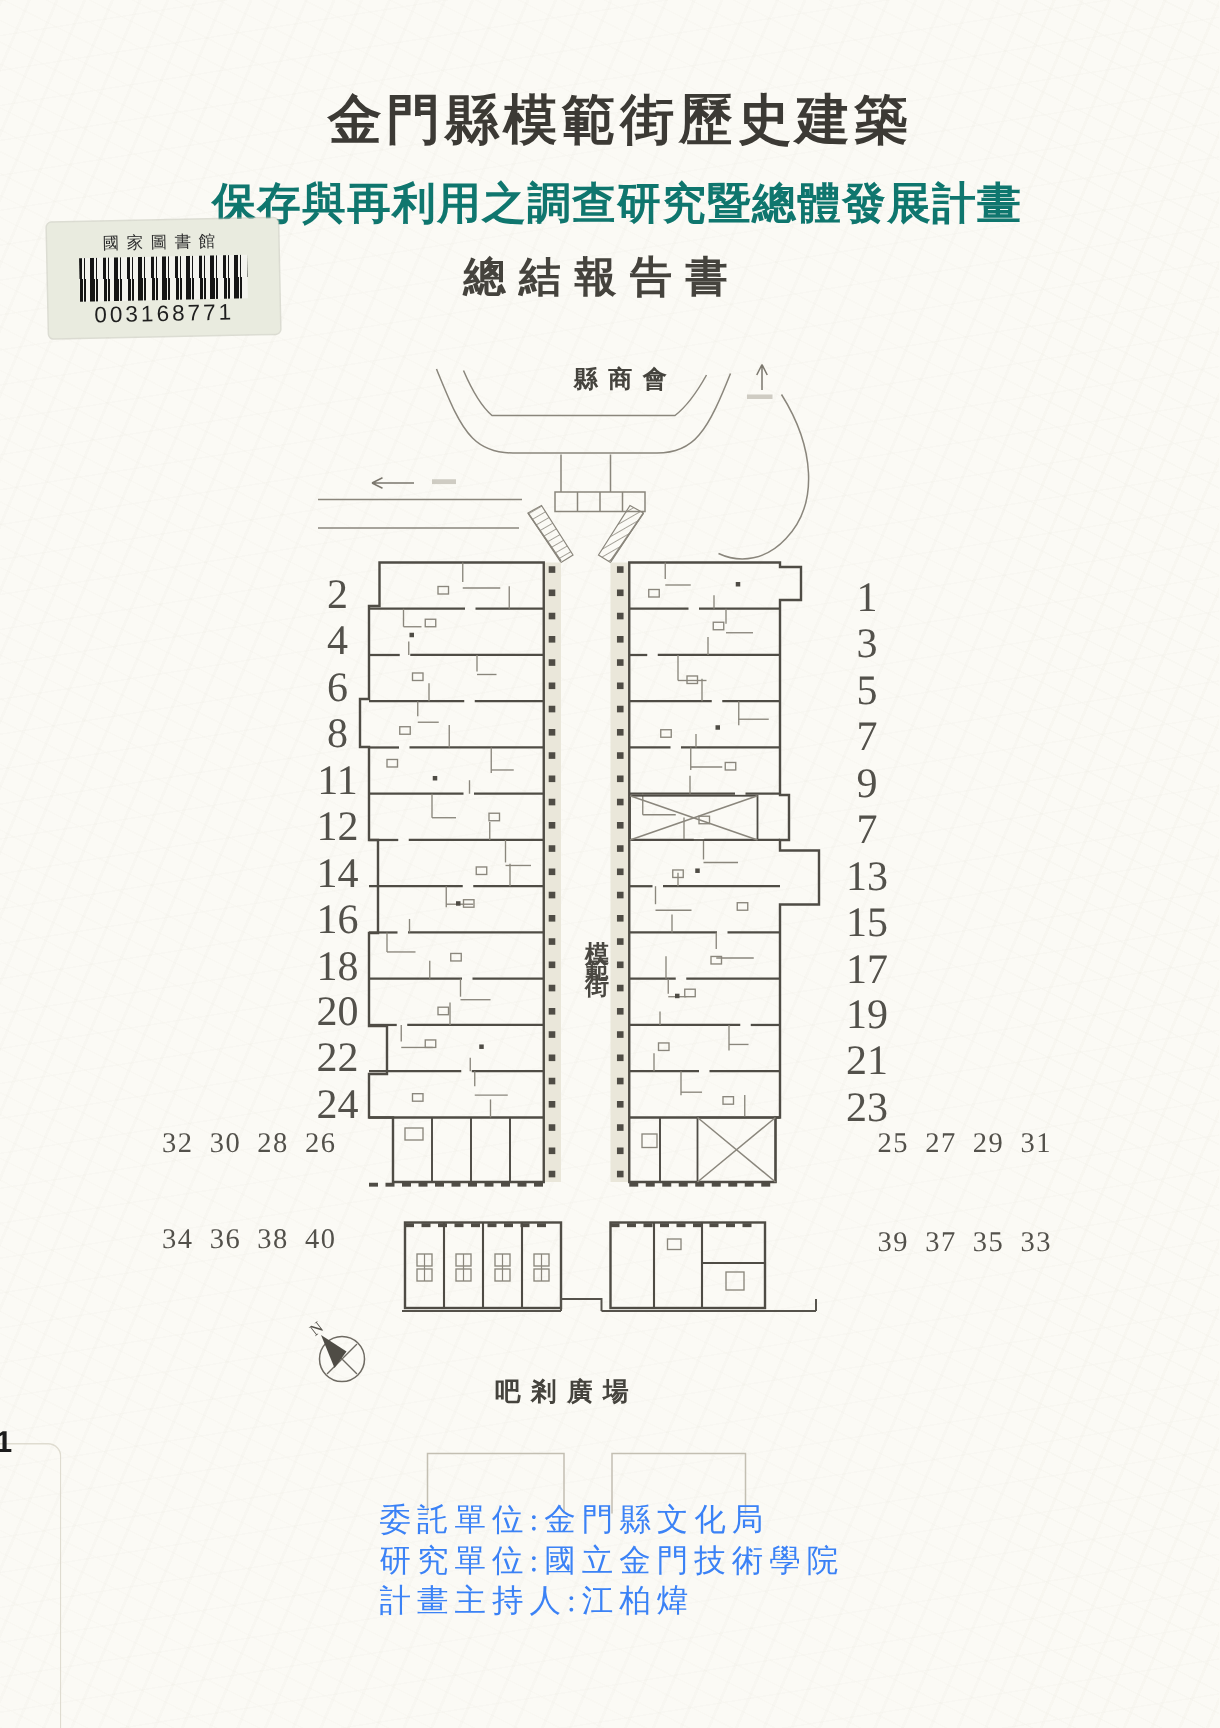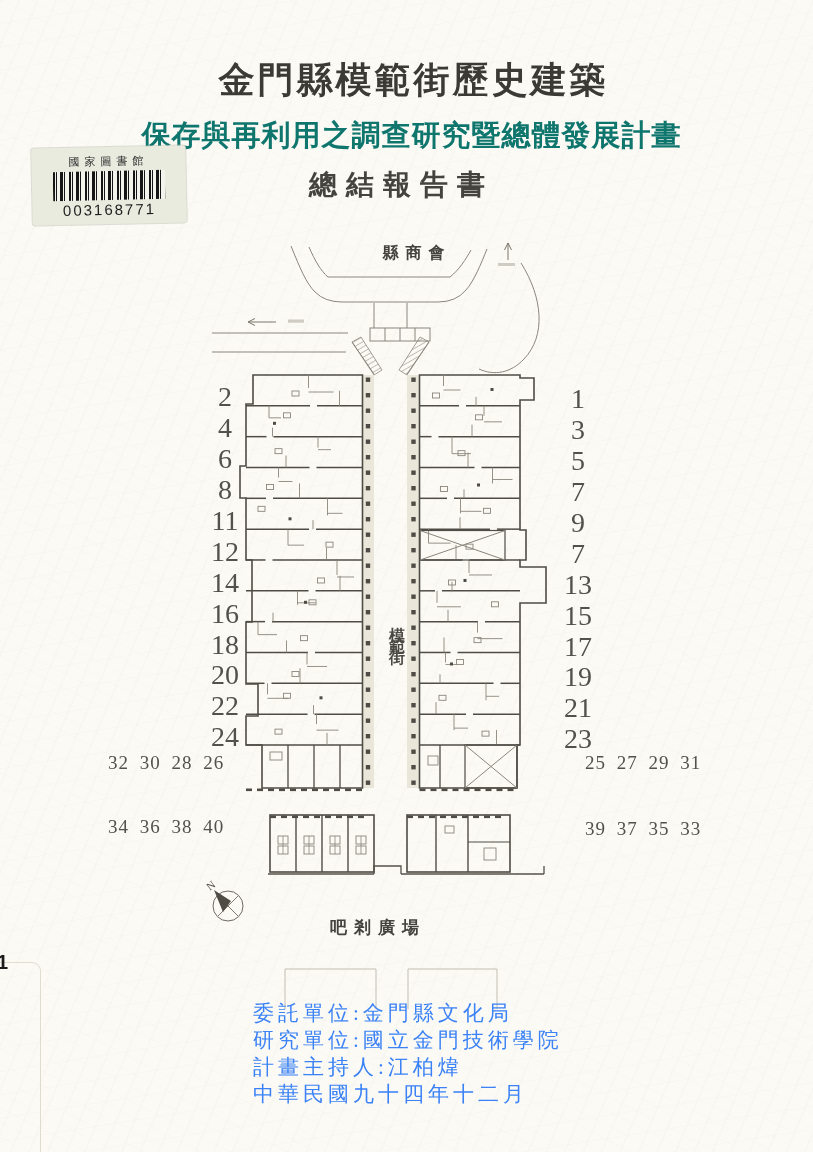--- a/index.html
+++ b/index.html
@@ -437,14 +437,13 @@
 <div class="num-row row2-left">34 36 38 40</div>
 <div class="num-row row2-right">39 37 35 33</div>
 
 <div class="street-label">模範街</div>
 <div class="plaza-label">吧剎廣場</div>
 
 <div class="credits">
     <div class="credit-line">委託單位:金門縣文化局</div>
     <div class="credit-line">研究單位:國立金門技術學院</div>
     <div class="credit-line">計畫主持人:江柏煒</div>
-    <div class="credit-line">中華民國九十四年十二月</div>
   </div>
 
 </body></html>

